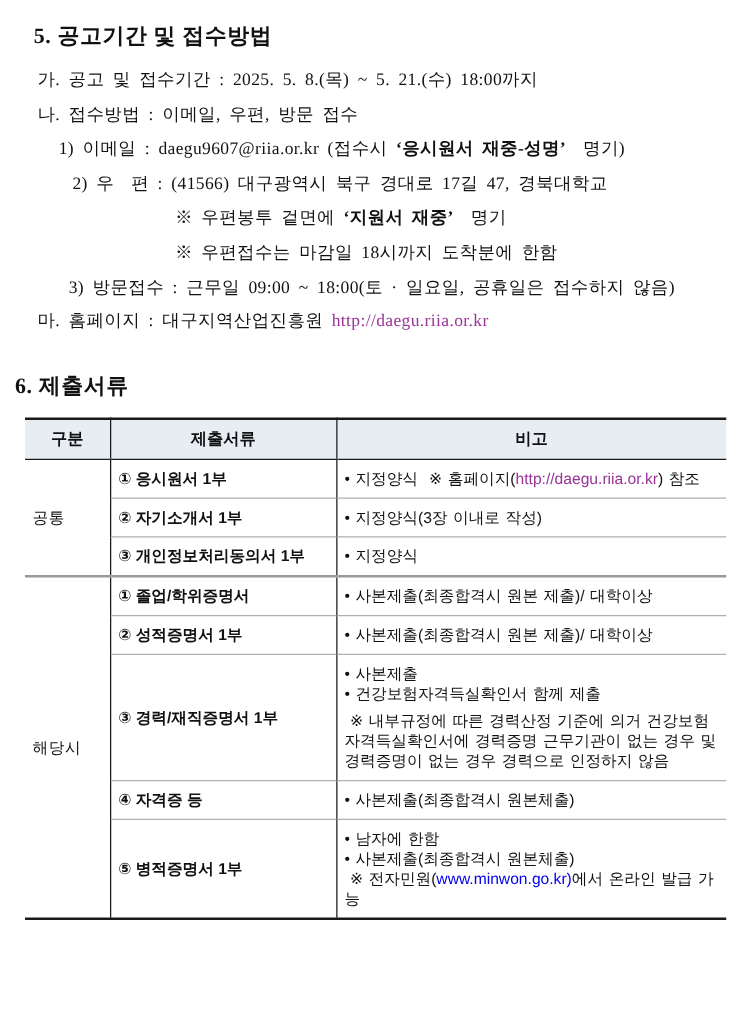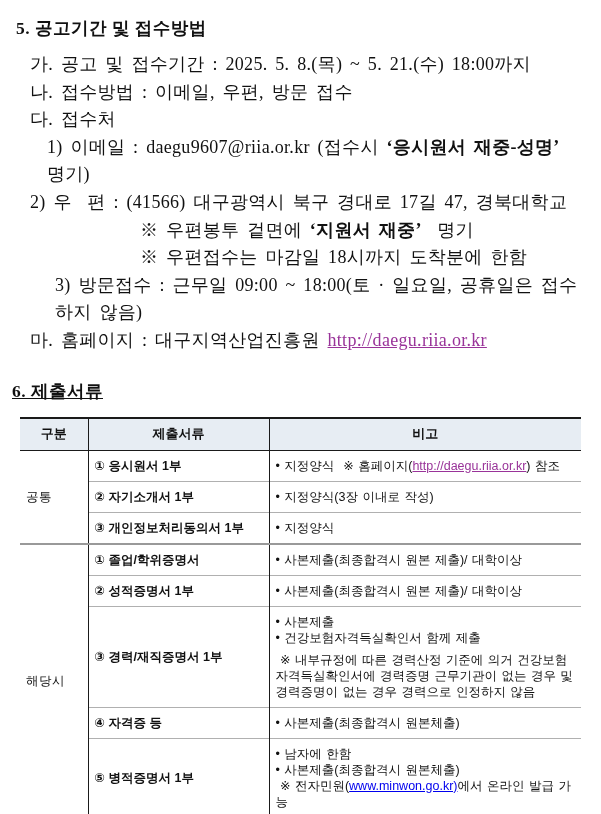--- a/index.html
+++ b/index.html
@@ -8,34 +8,34 @@
     background: #ffffff;
     color: #111111;
     overflow: hidden;
     font-family: "Liberation Serif", "DejaVu Serif", serif;
   }
   .page { position: relative; width: 601px; height: 814px; box-sizing: border-box; padding: 16px 14px 0 12px; }
 
   
   .sec-heading {
     font-size: 17.5px; font-weight: bold; letter-spacing: 0.5px;
-    margin: 0 0 11px 4px;
+    margin: 0 0 11px 15px;
   }
   .s5-body .line {
-    font-size: 18px; line-height: 27.6px;
+    font-size: 14px; line-height: 27.6px;
     white-space: pre-wrap; word-spacing: 3px; letter-spacing: 0.3px;
   }
   .line strong { font-weight: bold; }
 
-  a.lk { text-decoration: underline; cursor: pointer; }
+  a.lk { cursor: pointer; }
   a.lk-purple { color: var(--lk-purple, #993399); }
   a.lk-blue   { color: var(--lk-blue, #0000ee); }
 
   
-  .sec6-heading { margin: 24px 0 14px 0; text-decoration: underline; }
+  .sec6-heading { margin: 24px 0 14px 0; }
   table.docs {
     margin-left: 8px;
     width: 561px;
     border-collapse: collapse;
     table-layout: fixed;
     font-family: "Liberation Sans", "DejaVu Sans", sans-serif;
     font-size: 12.5px; line-height: 16px;
     border-top: 2px solid var(--bd-dark, #1a1a1a);
     border-bottom: 2px solid var(--bd-dark, #1a1a1a);
   }
@@ -71,23 +71,22 @@
 </head>
 <body>
 
 <div class="page">
 
   <div class="sec-heading">5. 공고기간 및 접수방법</div>
 
   <div class="s5-body">
       <div class="line" style="margin-left: 18px;"><span>가. 공고 및 접수기간 : 2025. 5. 8.(목) ~ 5. 21.(수) 18:00까지</span></div>
       <div class="line" style="margin-left: 18px;"><span>나. 접수방법 : 이메일, 우편, 방문 접수</span></div>
-      <div class="line" style="margin-left: 18px;"><span>다. 접수처</span></div>
       <div class="line" style="margin-left: 35px;"><span>1) 이메일 : daegu9607@riia.or.kr (접수시 </span><strong>‘응시원서 재중-성명’</strong><span>  명기)</span></div>
-      <div class="line" style="margin-left: 18px;"><span>2) 우  편 : (41566) 대구광역시 북구 경대로 17길 47, 경북대학교</span></div>
+      <div class="line" style="margin-left: 46px;"><span>2) 우  편 : (41566) 대구광역시 북구 경대로 17길 47, 경북대학교</span></div>
       <div class="line" style="margin-left: 128px;"><span>※ 우편봉투 겉면에 </span><strong>‘지원서 재중’</strong><span>  명기</span></div>
       <div class="line" style="margin-left: 128px;"><span>※ 우편접수는 마감일 18시까지 도착분에 한함</span></div>
       <div class="line" style="margin-left: 43px;"><span>3) 방문접수 : 근무일 09:00 ~ 18:00(토 · 일요일, 공휴일은 접수하지 않음)</span></div>
       <div class="line" style="margin-left: 18px;"><span>마. 홈페이지 : 대구지역산업진흥원 </span><a class="lk lk-purple">http://daegu.riia.or.kr</a></div>
     </div>
 
   <div class="sec-heading sec6-heading">6. 제출서류</div>
 
   <table class="docs">
     <colgroup>

